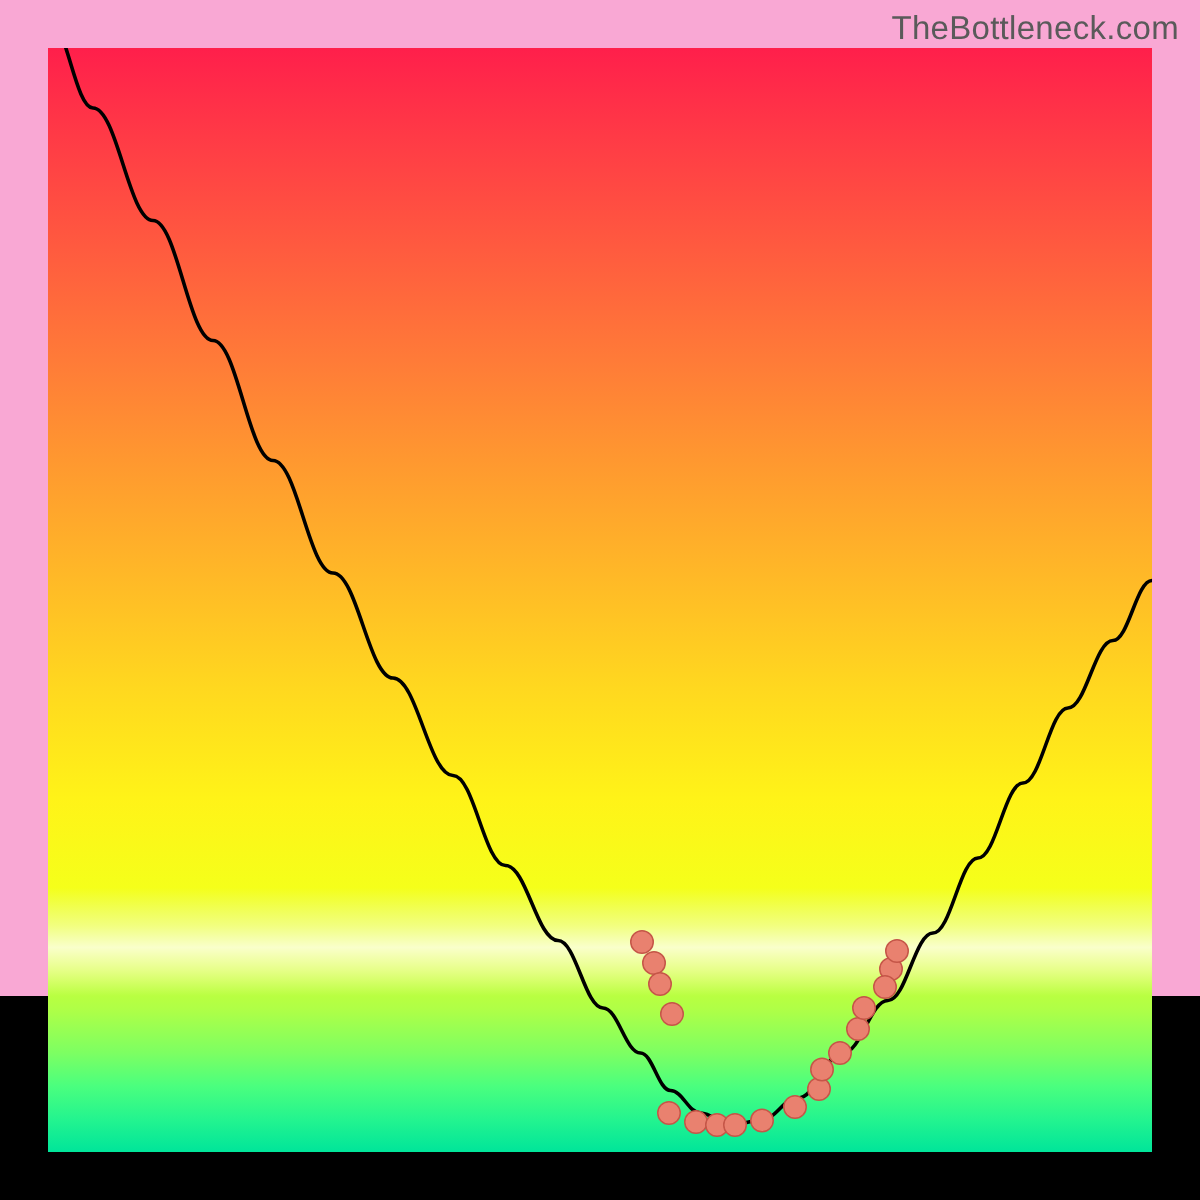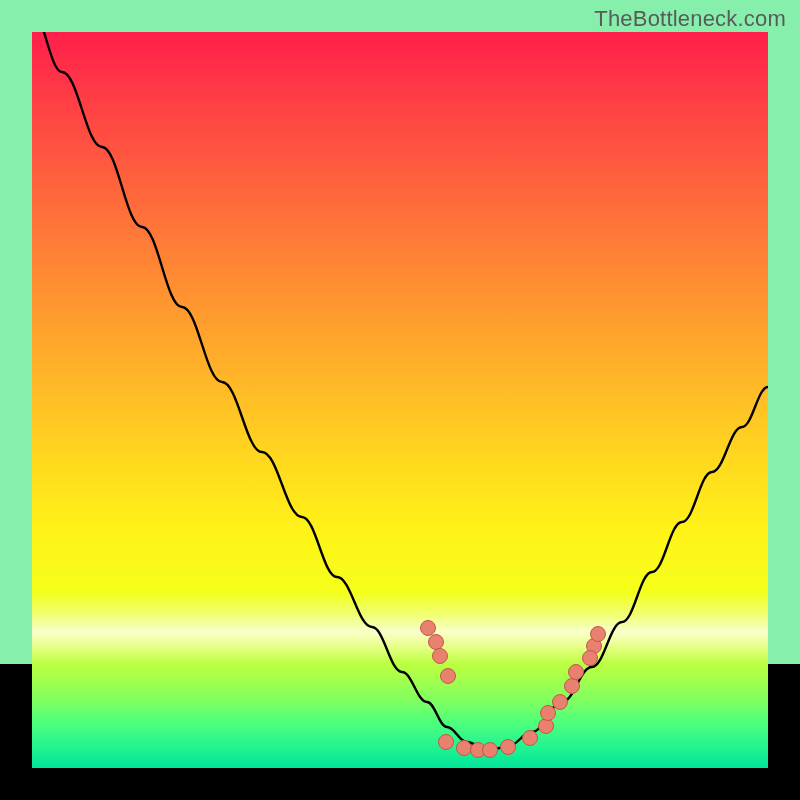--- a/index.html
+++ b/index.html
@@ -8,21 +8,21 @@
     width: 800px;
     height: 800px;
     background: #000000;
     overflow: hidden;
     font-family: Arial, Helvetica, sans-serif;
   }
   .stage {
     position: relative;
     width: 800px;
     height: 664px;
-    background: #86efac;
+    background: #f9a8d4;
   }
   .watermark {
     position: absolute;
     top: 6px;
     right: 14px;
     color: #5a5a5a;
     font-size: 22px;
     letter-spacing: 0.2px;
     z-index: 10;
     user-select: none;

